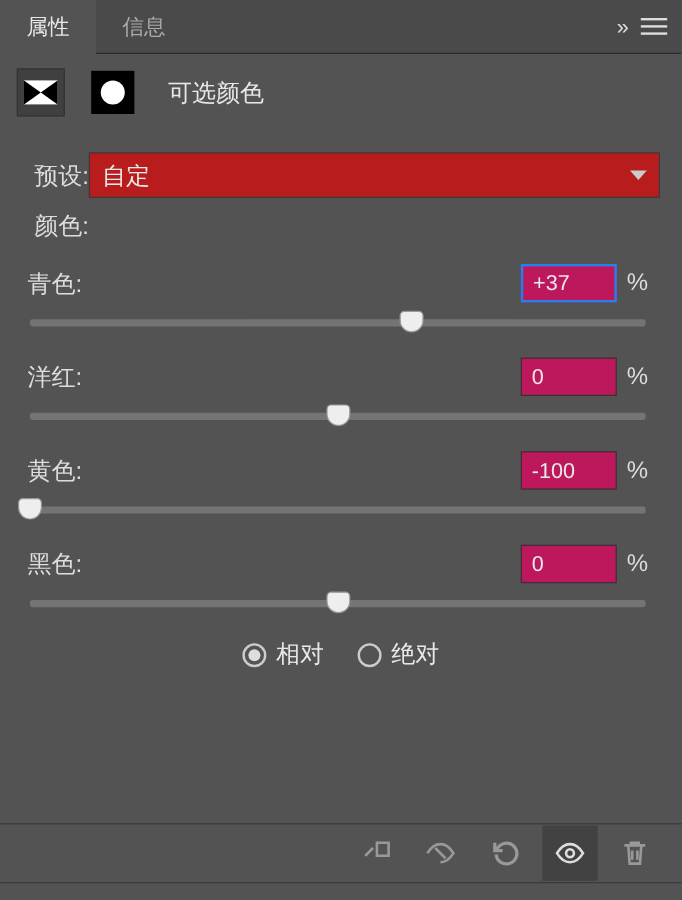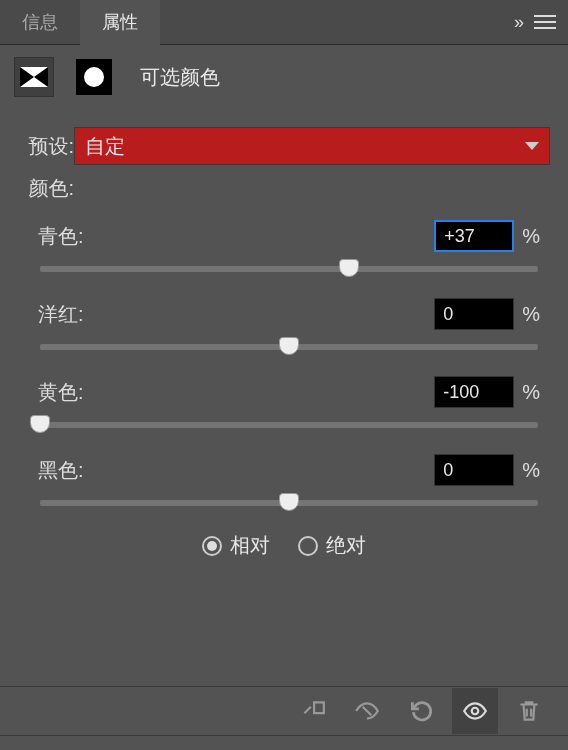--- a/index.html
+++ b/index.html
@@ -18,44 +18,44 @@
 .ico-sc::after{content:"";position:absolute;right:0;top:0;border-right:14px solid #000;border-top:10px solid transparent;border-bottom:10px solid transparent}
 .mask-ico{width:36px;height:36px;background:#000;display:flex;align-items:center;justify-content:center}
 .mask-ico::before{content:"";width:20px;height:20px;background:#fff;border-radius:50%}
 .title{font-size:20px;margin-left:6px}
 .body{padding:8px 18px}
 .row{display:flex;align-items:center;margin:10px 0;}
 .lbl{width:56px;text-align:right;font-size:20px;color:#ddd}
 .sel{flex:1;height:38px;background:#b91c1c;border:1px solid #3a3a3a;display:flex;align-items:center;padding:0 10px;font-size:20px;color:#e8e8e8;cursor:pointer;position:relative}
 .sel .caret{margin-left:auto;width:0;height:0;border-left:7px solid transparent;border-right:7px solid transparent;border-top:8px solid #ccc}
 .swatch{width:28px;height:28px;background:#fff;margin-right:8px;border:1px solid #888}
-.slider-row{margin:18px 10px 26px 20px}
+.slider-row{margin:18px 10px 26px 5px}
 .slider-top{display:flex;align-items:center;margin-bottom:14px}
 .slbl{font-size:20px;color:#ddd;flex:0 0 auto}
 .spacer{flex:1}
-.val{width:80px;height:32px;background:#000000;border:1px solid #333;color:#e8e8e8;font-size:18px;padding:2px 8px}
+.val{width:80px;height:32px;background:#be185d;border:1px solid #333;color:#e8e8e8;font-size:18px;padding:2px 8px}
 .val.hl{border:2px solid #2680eb}
 .pct{margin-left:8px;font-size:20px;color:#ddd}
 .track{height:6px;background:#747474;border-radius:2px;position:relative;margin:0 2px}
 .knob{position:absolute;top:-7px;width:20px;height:18px;background:#eee;border:1px solid #999;border-radius:4px 4px 10px 10px;transform:translateX(-50%)}
 .radios{display:flex;justify-content:center;gap:28px;margin-top:22px}
 .radio{display:flex;align-items:center;gap:8px;font-size:20px;cursor:pointer}
 .rdot{width:20px;height:20px;border:2px solid #ccc;border-radius:50%;display:flex;align-items:center;justify-content:center}
 .rdot.on::before{content:"";width:10px;height:10px;background:#ddd;border-radius:50%}
 .footer{position:absolute;bottom:14px;left:0;right:0;height:50px;border-top:1px solid #3a3a3a;border-bottom:1px solid #3a3a3a;display:flex;align-items:center;justify-content:flex-end;padding:0 16px;gap:8px;background:#535353}
 .fbtn{width:46px;height:46px;display:flex;align-items:center;justify-content:center;color:#999;cursor:pointer}
 .fbtn.active{background:#424242;color:#ddd}
 .fbtn svg{width:26px;height:26px}
 </style>
 </head>
 <body>
 
 <div class="tabs">
+  <div class="tab active">属性</div>
   <div class="tab">信息</div>
-  <div class="tab active">属性</div>
   <div class="tab-tools">
     <span class="chev2">»</span>
     <div class="menu-icon">
         <span></span>
         <span></span>
         <span></span>
       </div>
   </div>
 </div>
 

